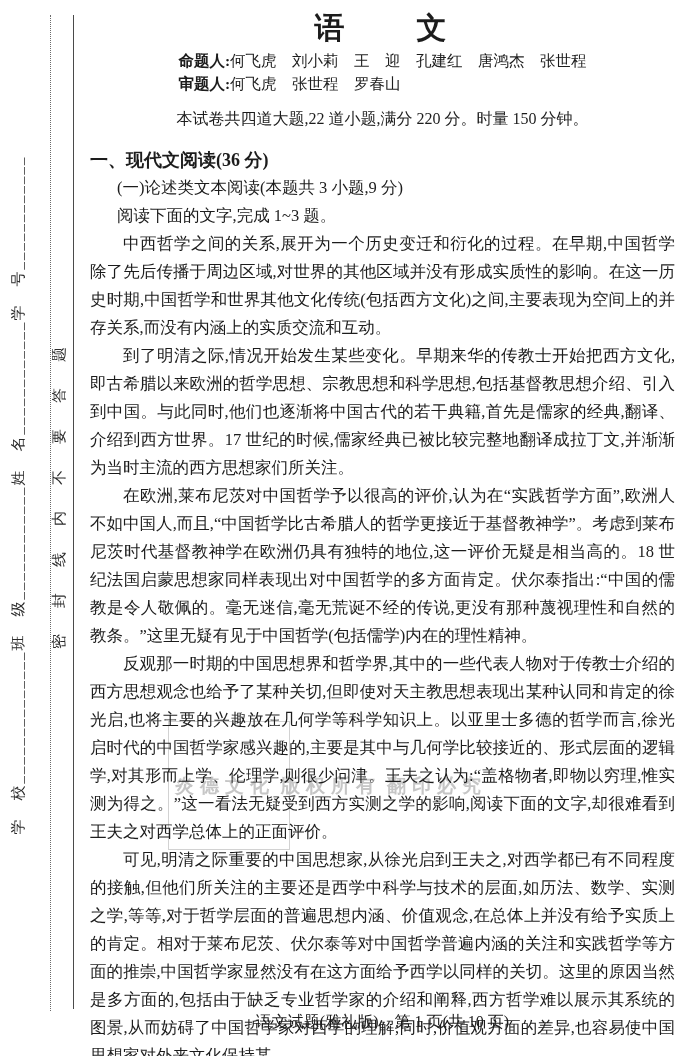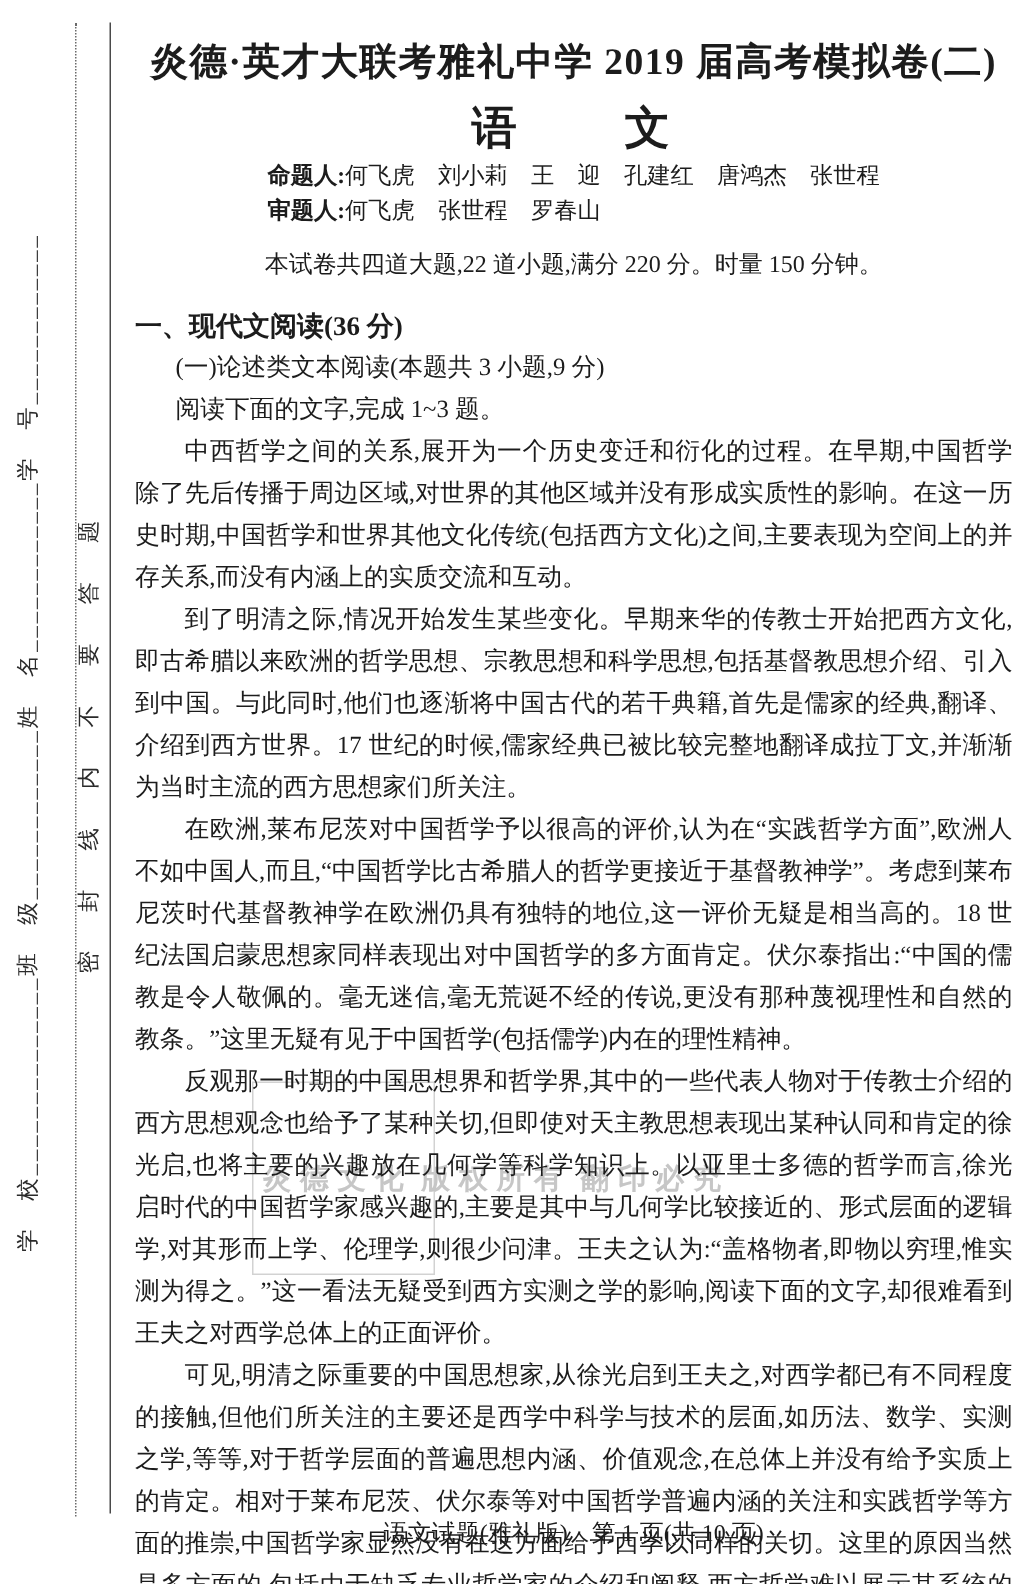--- a/index.html
+++ b/index.html
@@ -110,21 +110,20 @@
 <div class="student-fields">学　校______________班　级____________姓　名____________学　号____________</div>
 <div class="seal-text">密封线内不要答题</div>
 
 <div class="watermark">
   <div>炎德文化</div>
   <div>版权所有</div>
   <div>翻印必究</div>
 </div>
 
 <div class="content">
-  <div class="page-title">炎德·英才大联考雅礼中学 2019 届高考模拟卷(二)</div>
   <div class="subject-title">语　　文</div>
 
   <div class="people">
     <div class="people-inner">
       <div><span class="people-label">命题人:</span><span>何飞虎　刘小莉　王　迎　孔建红　唐鸿杰　张世程</span></div>
       <div><span class="people-label">审题人:</span><span>何飞虎　张世程　罗春山</span></div>
     </div>
   </div>
 
   <div class="exam-info">本试卷共四道大题,22 道小题,满分 220 分。时量 150 分钟。</div>

